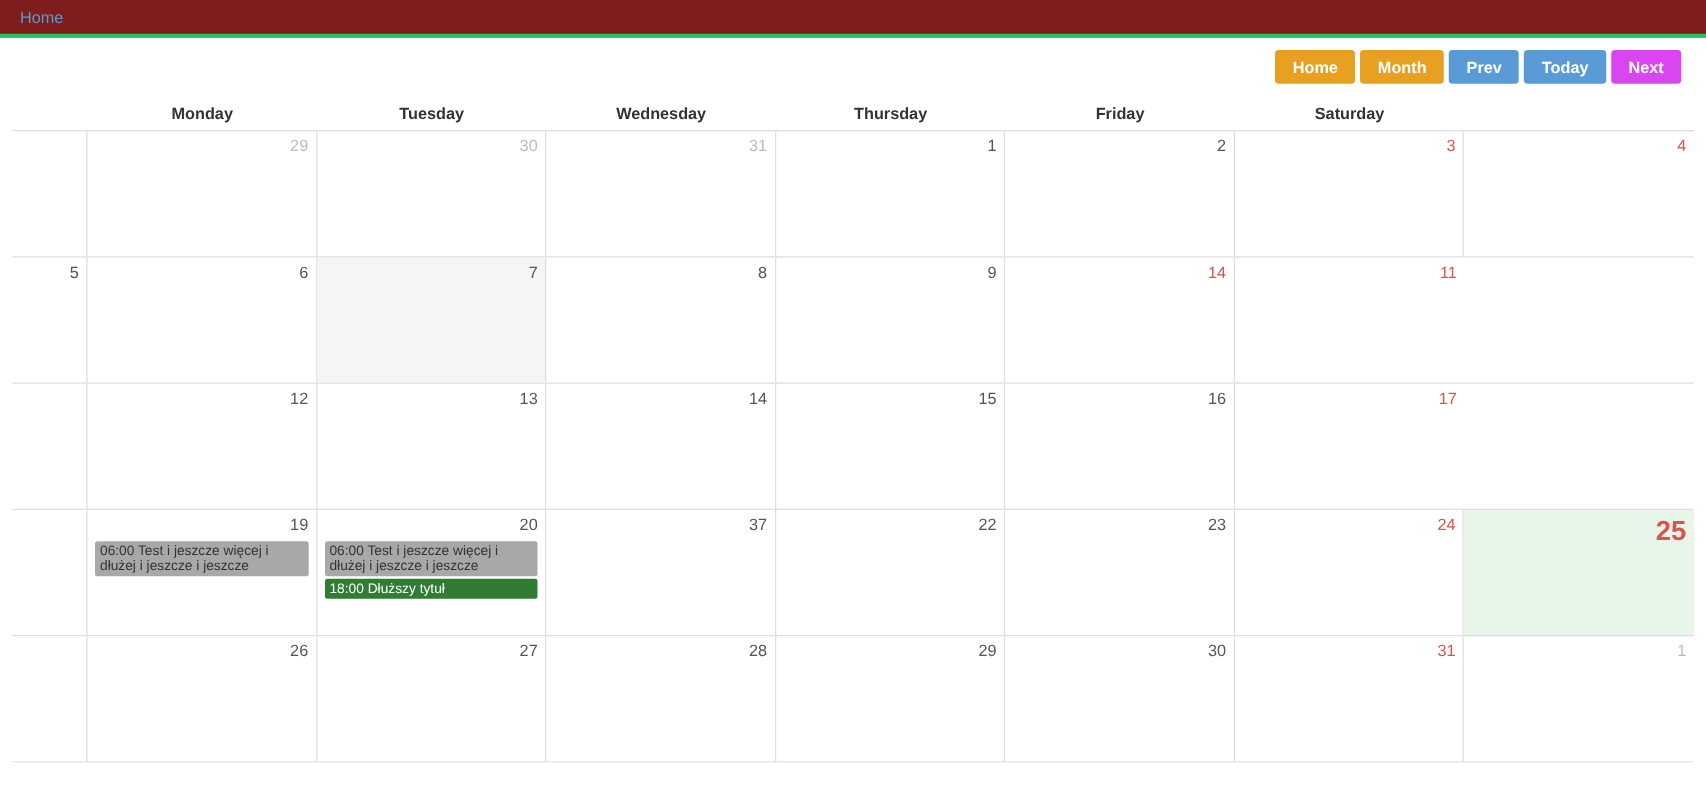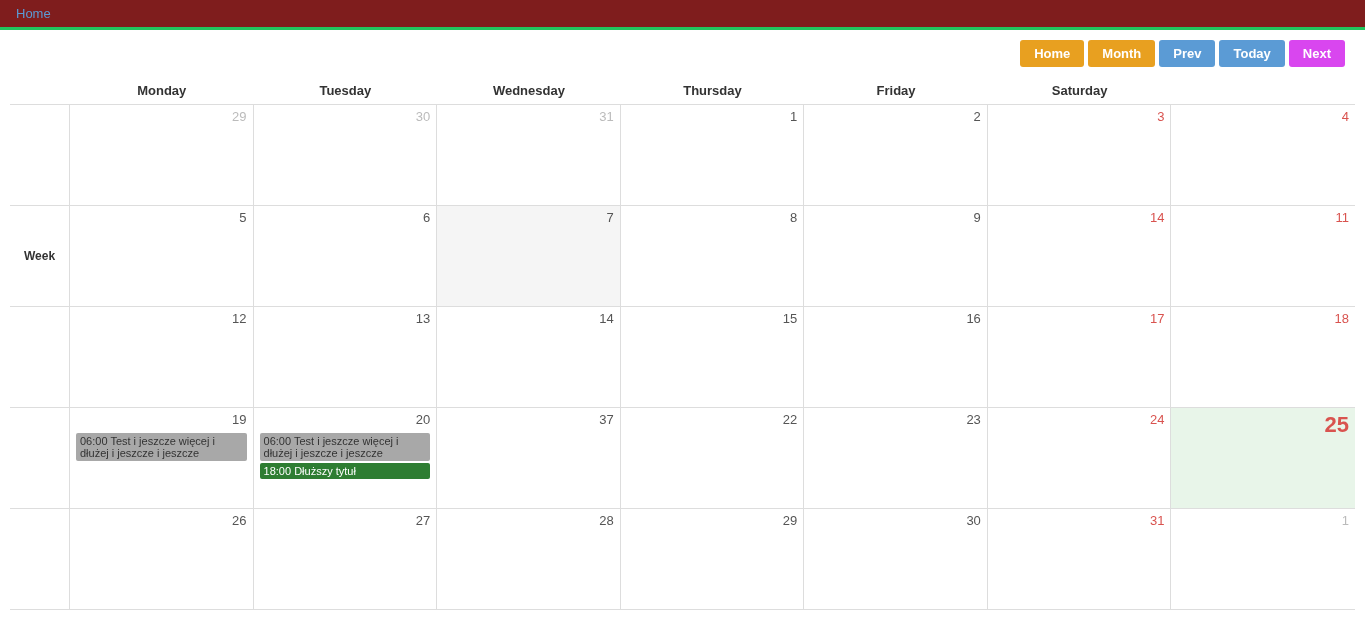--- a/index.html
+++ b/index.html
@@ -89,21 +89,20 @@
           <div class="day-number">2</div>
         </div>
         <div class="day-cell">
           <div class="day-number weekend">3</div>
         </div>
         <div class="day-cell">
           <div class="day-number weekend">4</div>
         </div>
       </div>
       <div class="week-row">
-        <div class="week-label-cell">Week</div>
         <div class="day-cell">
           <div class="day-number">5</div>
         </div>
         <div class="day-cell">
           <div class="day-number">6</div>
         </div>
         <div class="day-cell grayed-out">
           <div class="day-number">7</div>
         </div>
         <div class="day-cell">
@@ -131,23 +130,20 @@
           <div class="day-number">14</div>
         </div>
         <div class="day-cell">
           <div class="day-number">15</div>
         </div>
         <div class="day-cell">
           <div class="day-number">16</div>
         </div>
         <div class="day-cell">
           <div class="day-number weekend">17</div>
-        </div>
-        <div class="day-cell">
-          <div class="day-number weekend">18</div>
         </div>
       </div>
       <div class="week-row">
         <div class="week-label-cell"></div>
         <div class="day-cell">
           <div class="day-number">19</div>
           <div class="event event-gray">06:00 Test i jeszcze więcej i dłużej i jeszcze i jeszcze</div>
         </div>
         <div class="day-cell">
           <div class="day-number">20</div>

